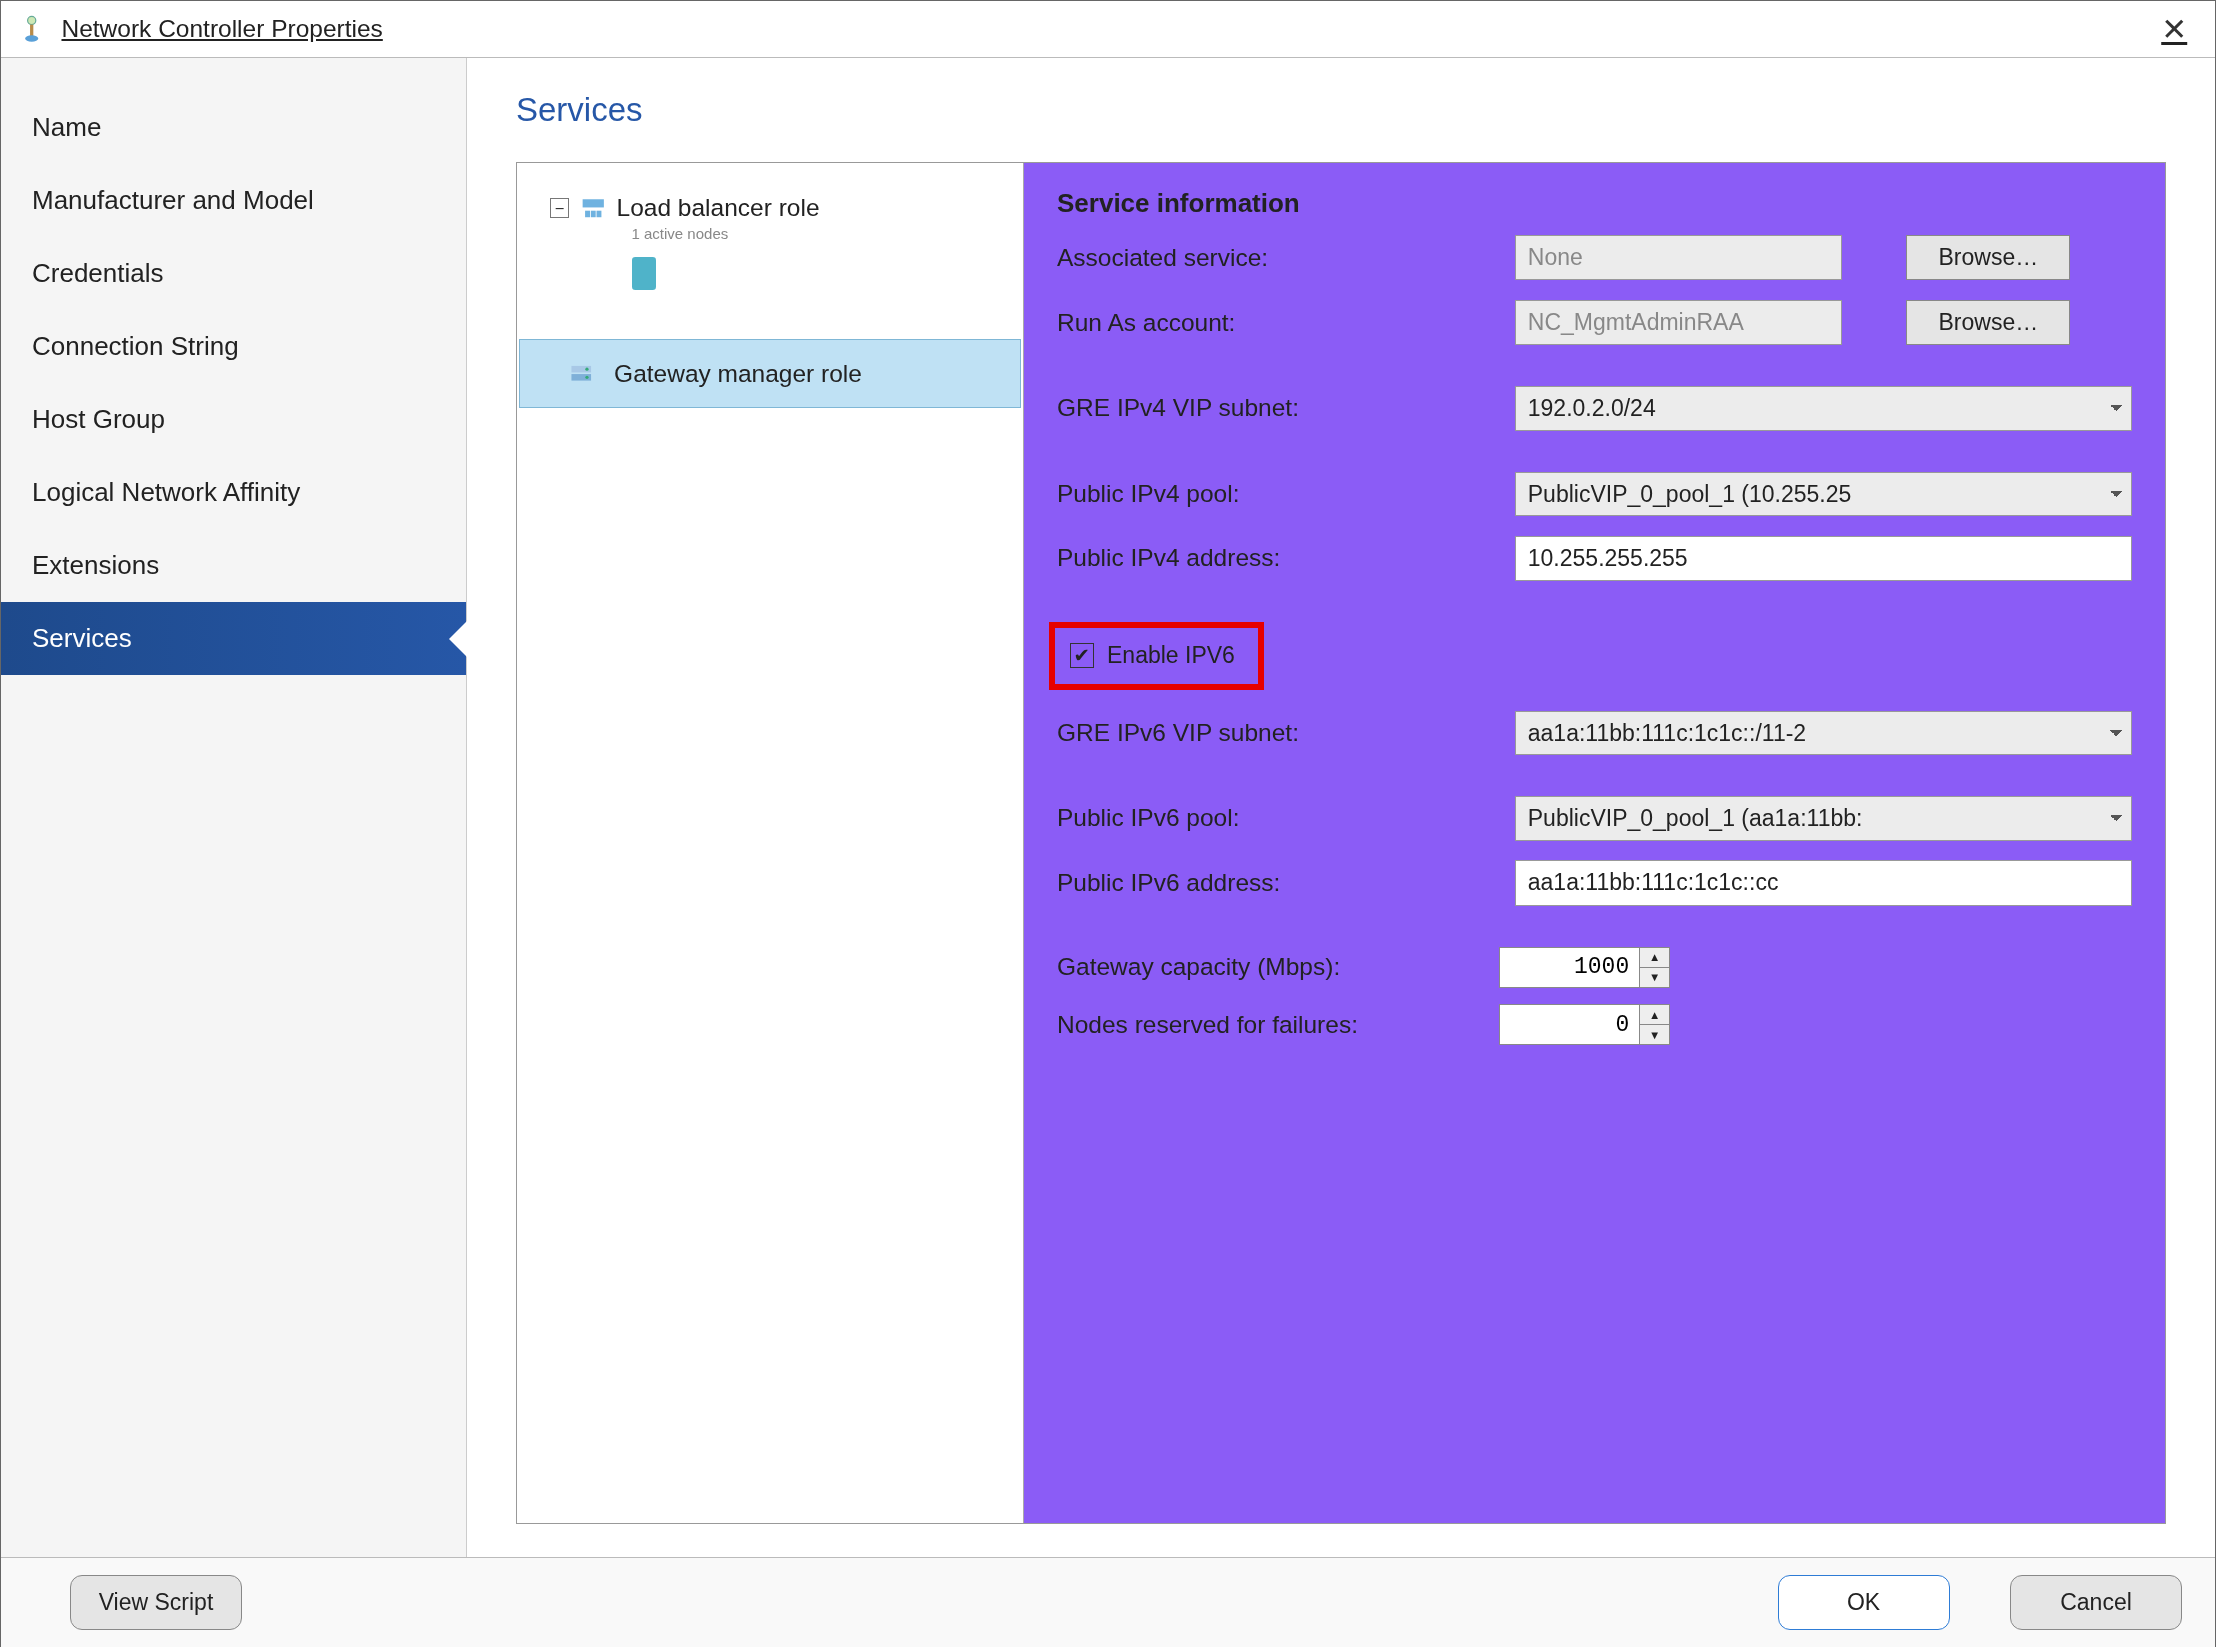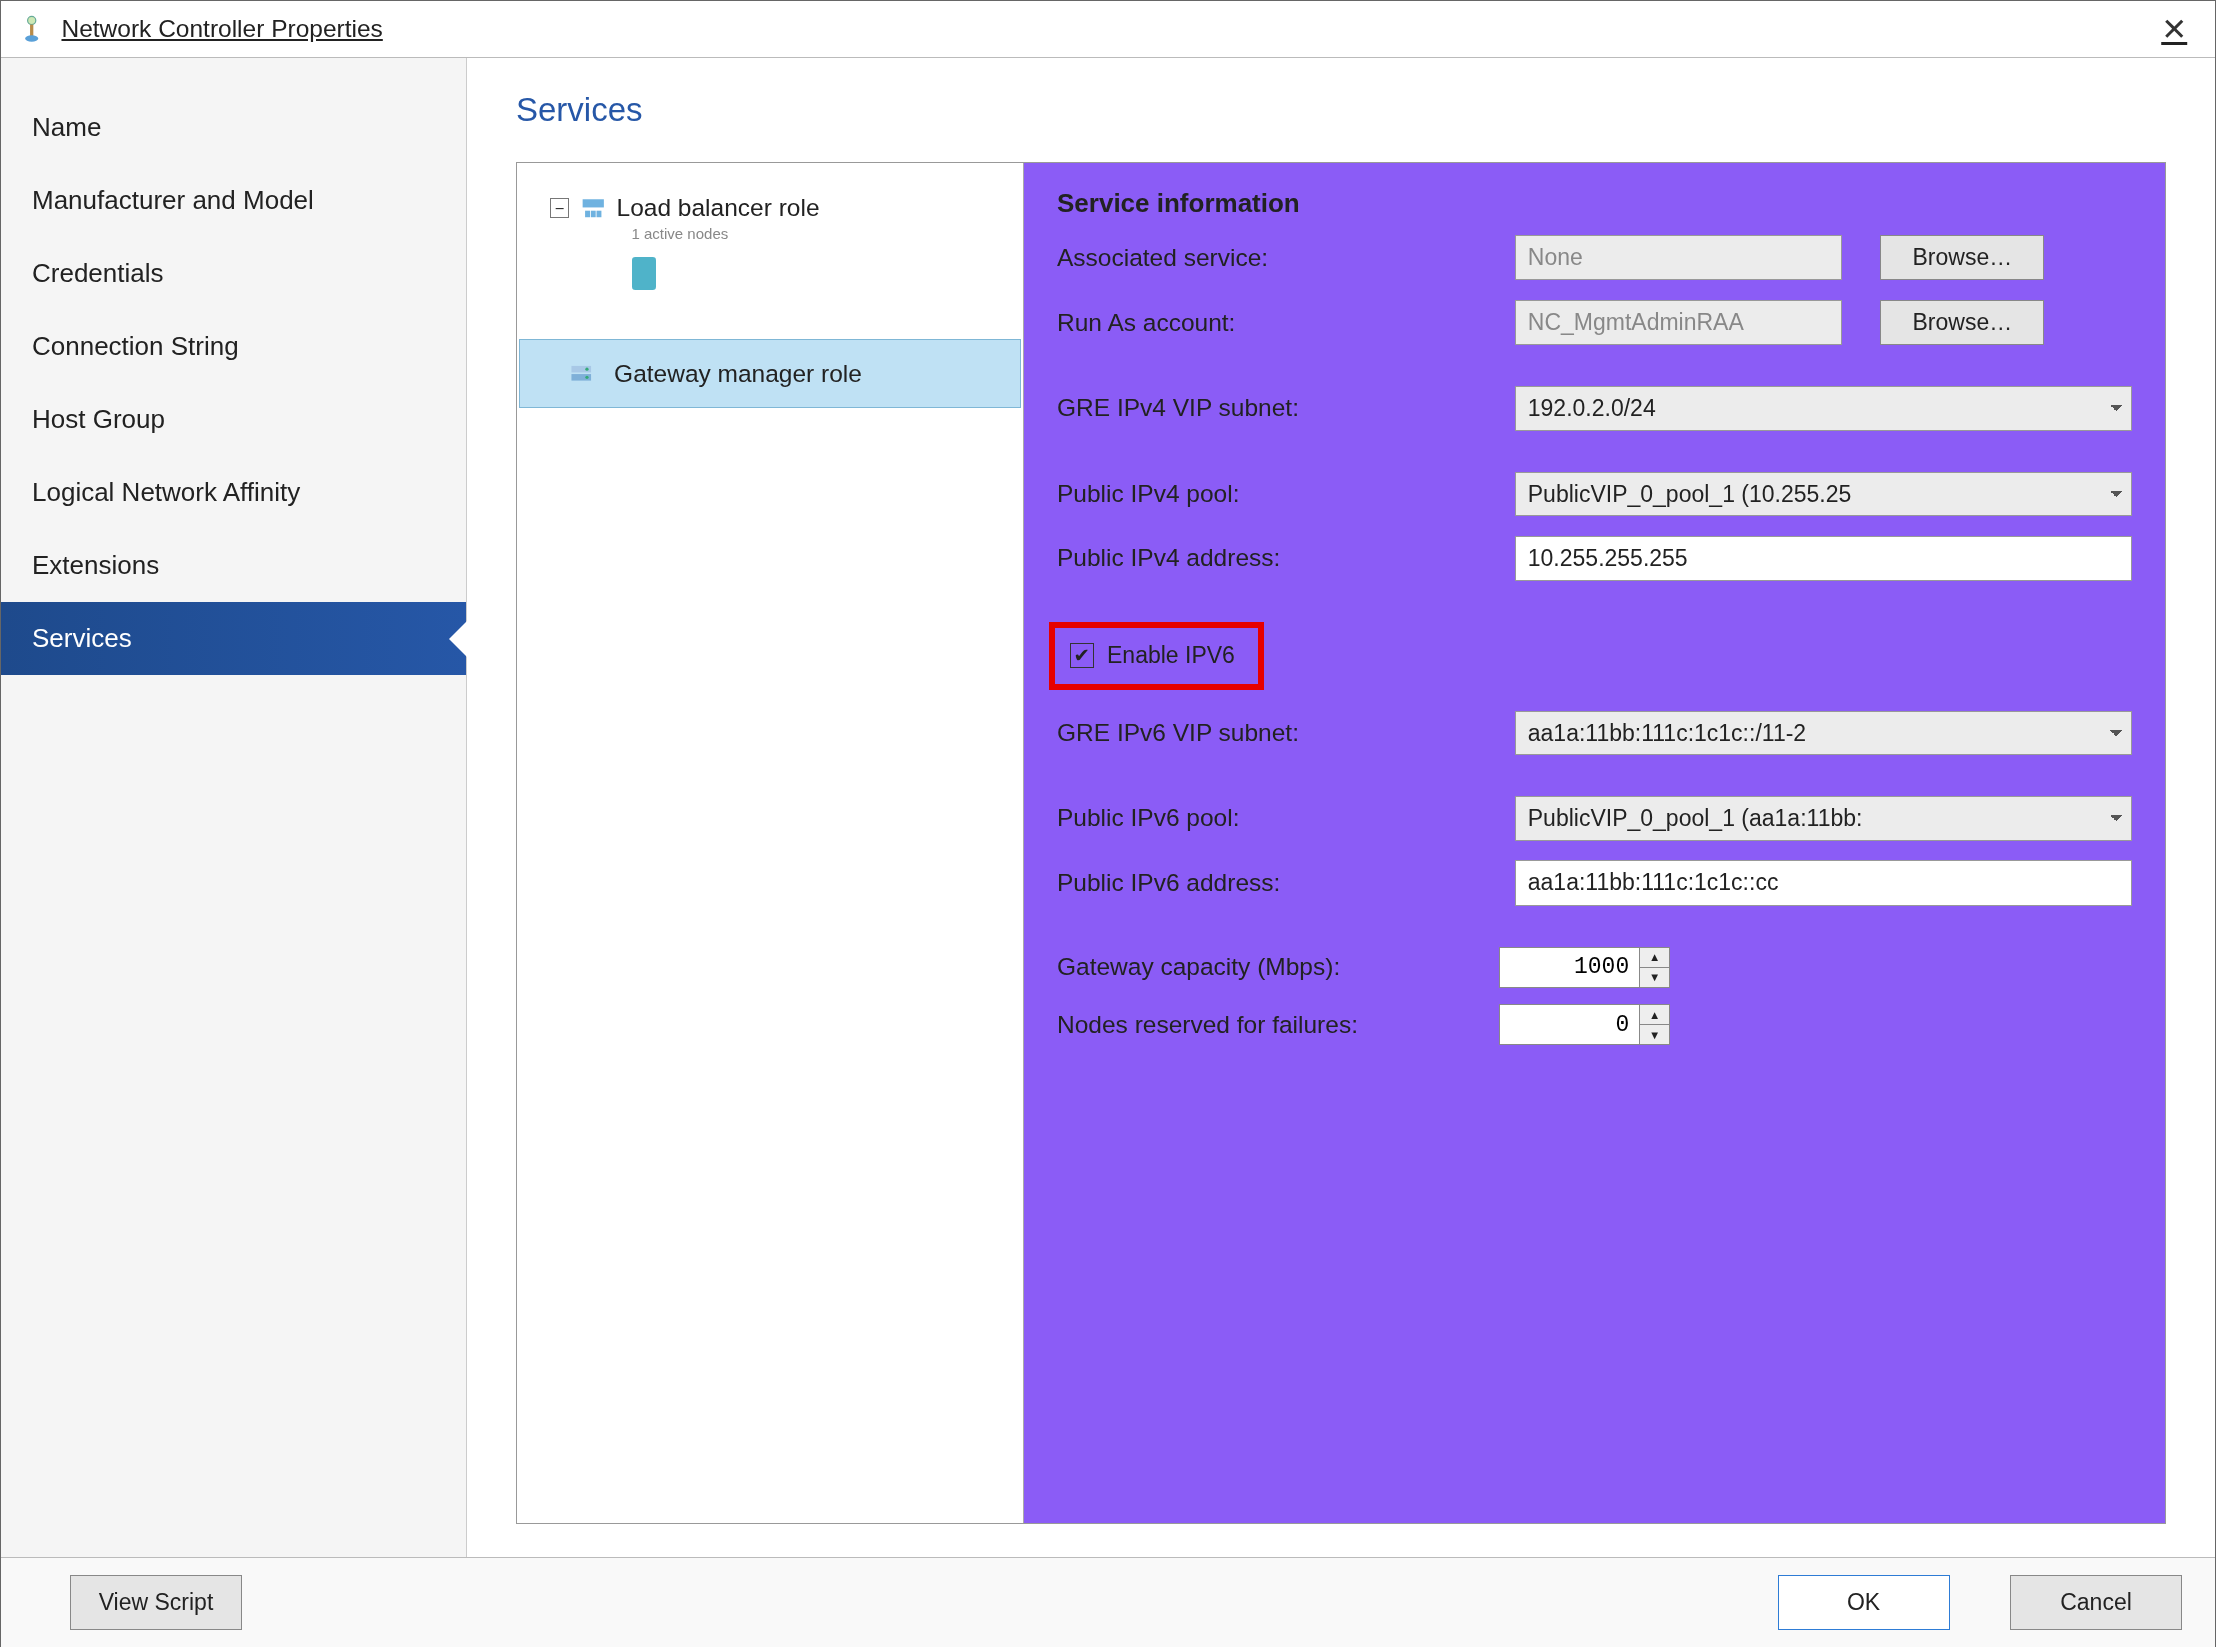--- a/index.html
+++ b/index.html
@@ -172,21 +172,21 @@
     gap: 16.4px;
   }
   .form-row .lbl {
     width: 442px;
     font-size: 24.5px;
     color: #222;
   }
   .form-row .ctl {
     flex: 1;
     display: flex;
-    gap: 2px;
+    gap: 28px;
     align-items: center;
   }
   .txt, .sel {
     font-family: inherit;
     font-size: 23px;
     padding: 8.2px 11.4px;
     border: 0.8px solid #999;
     background: #fff;
     color: #222;
     width: 100%;
@@ -273,21 +273,21 @@
   .footer {
     border-top: 0.8px solid #bbb;
     height: 90px;
     display: flex;
     align-items: center;
     padding: 0 33px;
     gap: 24.5px;
     background: #f9f9f9;
   }
   .footer .spacer { flex: 1; }
-  .footer .btn { min-width: 172px; padding: 13px 24.5px; }
+  .footer .btn { min-width: 172px; padding: 13px 24.5px; border-radius: 12px; }
 </style>
 </head>
 <body>
 
 <div class="window">
 
   <div class="title-bar">
     <span class="app-icon">
       <svg viewBox="0 0 36 36">
           <circle cx="18" cy="8" r="5" fill="#cde8b5" stroke="#6a9" stroke-width="1.5"></circle>

